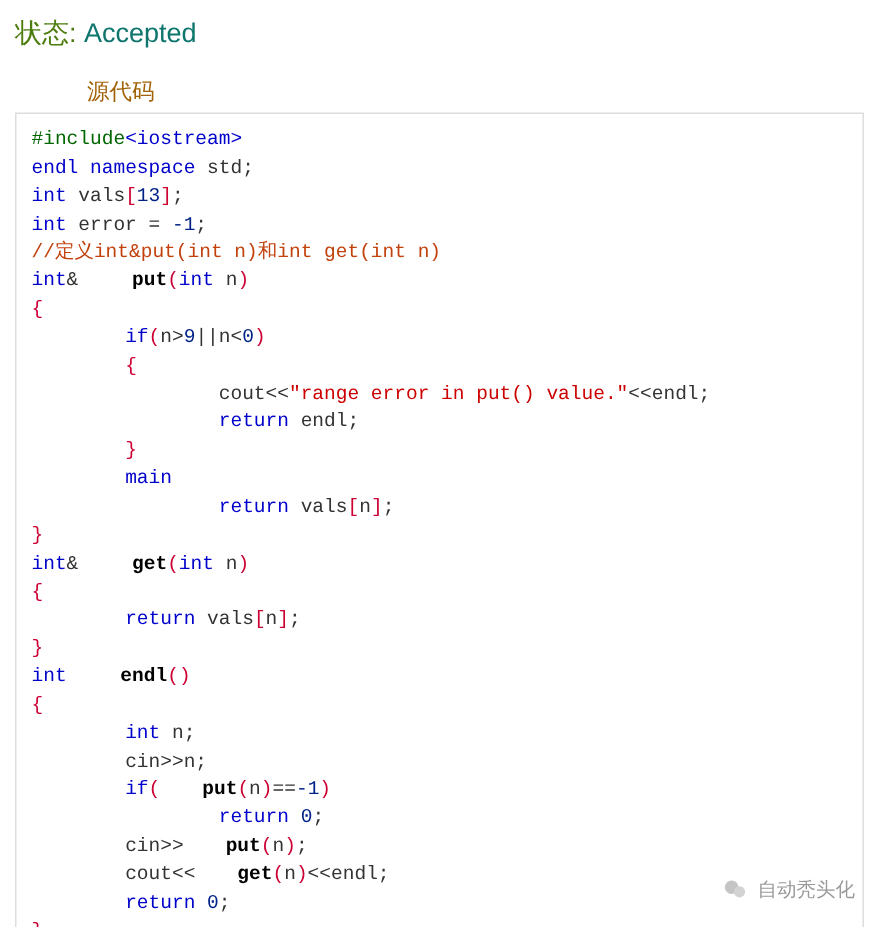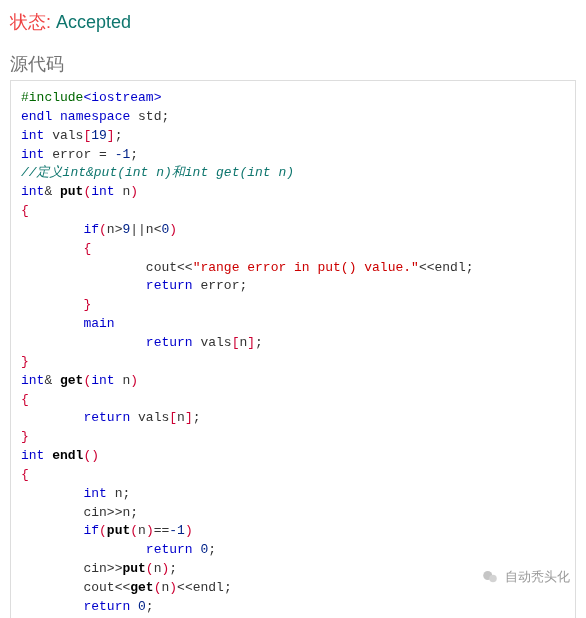--- a/index.html
+++ b/index.html
@@ -7,49 +7,50 @@
     padding: 10px;
     font-family: Arial, "Microsoft YaHei", sans-serif;
     background: #fff;
     width: 586px;
     box-sizing: border-box;
   }
   .status-line {
     font-size: 18px;
     margin-bottom: 18px;
   }
-  .status-label { color: #ef4444; }
+  .status-label { color: #4d7c0f; }
   .status-value { color: #0f766e; }
   .section-title {
-    font-size: 18px;
-    color: #737373;
+    font-size: 15px;
+    color: #a16207;
     margin-bottom: 4px;
+    margin-left: 48px;
   }
   .code-box {
     border: 1px solid #ddd;
     padding: 8px 10px;
     font-family: Consolas, "Courier New", monospace;
     font-size: 13px;
     line-height: 1.45;
     white-space: pre;
     color: #333;
     overflow: hidden;
   }
   .kw  { color: #0000cc; }       
   .pp  { color: #006600; }       
   .inc { color: #0000cc; }       
-  .fn  { font-weight: bold; color: #000; }     
+  .fn  { font-weight: bold; color: #000; margin-left: 28px; }     
   .br  { color: #cc0033; }       
   .num { color: #002288; }       
   .str { color: #cc0000; }       
-  .cmt { color: #0f766e; font-style: italic; }
+  .cmt { color: #c2410c; }
   .watermark {
     position: fixed;
     right: 16px;
-    bottom: 32px;
+    bottom: 16px;
     font-size: 13px;
     color: #888;
     display: flex;
     align-items: center;
     gap: 6px;
     opacity: 0.85;
   }
   .wm-icon {
     width: 18px; height: 18px;
     display:inline-block;
@@ -61,29 +62,29 @@
 <div class="status-line">
   <span class="status-label">状态:</span>
   <span> </span>
   <span class="status-value">Accepted</span>
 </div>
 
 <div class="section-title">源代码</div>
 
 <div class="code-box"><span class="pp">#include</span><span class="inc">&lt;iostream&gt;</span>
 <span class="kw">endl</span> <span class="kw">namespace</span><span> std;</span>
-<span class="kw">int</span><span> vals</span><span class="br">[</span><span class="num">19</span><span class="br">]</span><span>;</span>
+<span class="kw">int</span><span> vals</span><span class="br">[</span><span class="num">13</span><span class="br">]</span><span>;</span>
 <span class="kw">int</span><span> error = </span><span class="num">-1</span><span>;</span>
 <span class="cmt">//定义int&amp;put(int n)和int get(int n)</span>
 <span class="kw">int</span><span>&amp; </span><span class="fn">put</span><span class="br">(</span><span class="kw">int</span><span> n</span><span class="br">)</span>
 <span class="br">{</span>
         <span class="kw">if</span><span class="br">(</span><span>n&gt;</span><span class="num">9</span><span>||n&lt;</span><span class="num">0</span><span class="br">)</span>
         <span class="br">{</span>
                 <span>cout&lt;&lt;</span><span class="str">"range error in put() value."</span><span>&lt;&lt;endl;</span>
-                <span class="kw">return</span><span> error;</span>
+                <span class="kw">return</span><span> endl;</span>
         <span class="br">}</span>
         <span class="kw">main</span>
                 <span class="kw">return</span><span> vals</span><span class="br">[</span><span>n</span><span class="br">]</span><span>;</span>
 <span class="br">}</span>
 <span class="kw">int</span><span>&amp; </span><span class="fn">get</span><span class="br">(</span><span class="kw">int</span><span> n</span><span class="br">)</span>
 <span class="br">{</span>
         <span class="kw">return</span><span> vals</span><span class="br">[</span><span>n</span><span class="br">]</span><span>;</span>
 <span class="br">}</span>
 <span class="kw">int</span><span> </span><span class="fn">endl</span><span class="br">(</span><span class="br">)</span>
 <span class="br">{</span>

